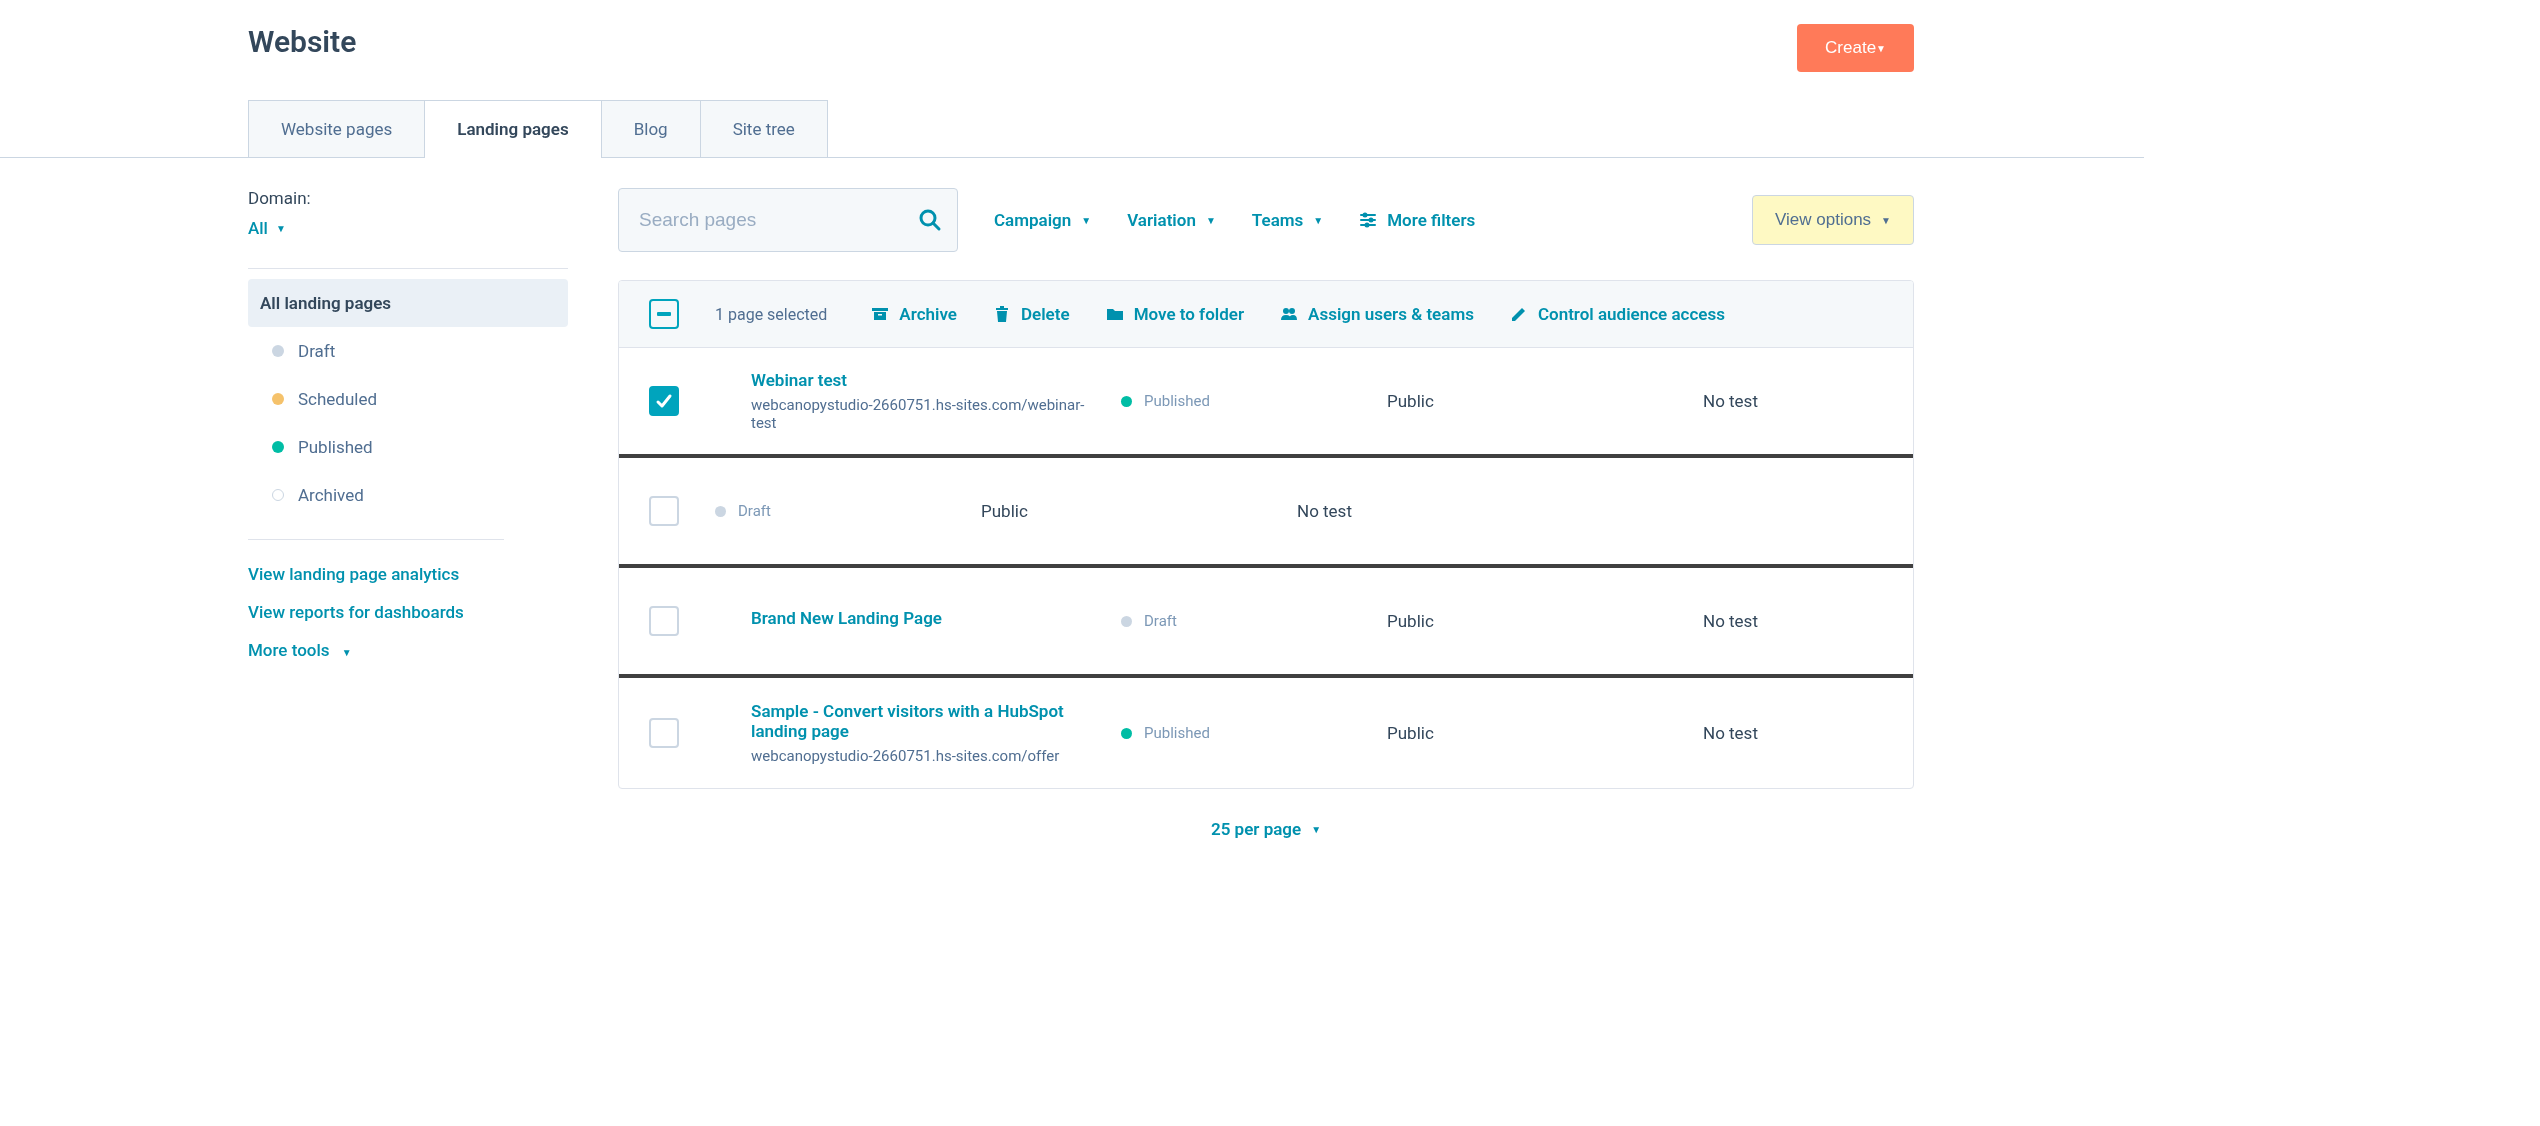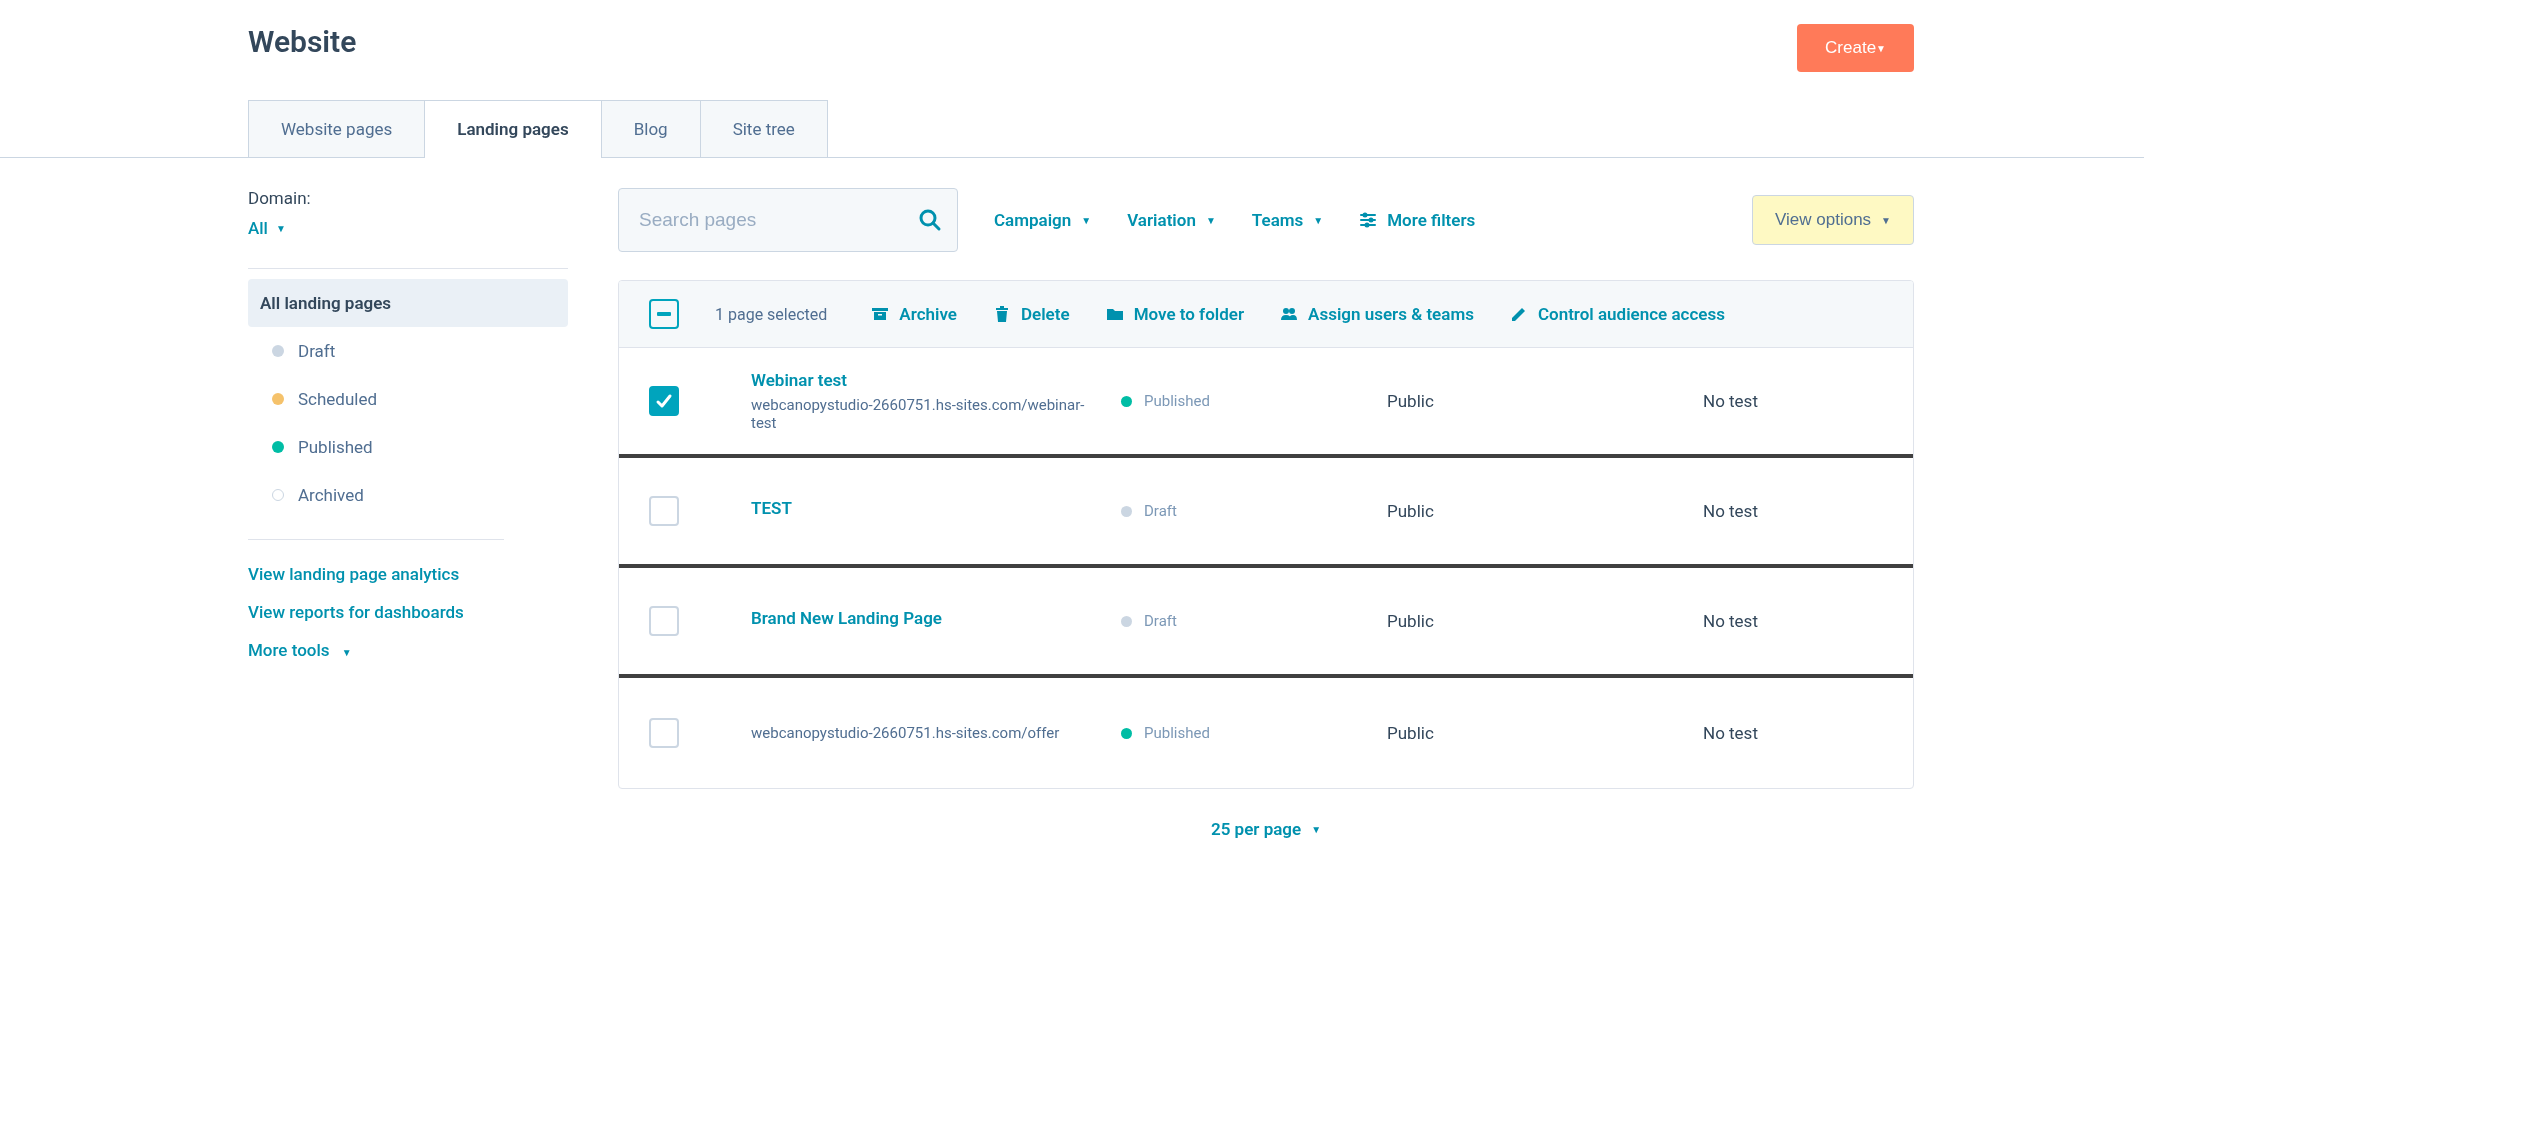--- a/index.html
+++ b/index.html
@@ -230,23 +230,20 @@
                 <span class="status-dot published"></span>
                 <span class="status-text">Published</span>
               </div>
               <div class="vis-cell">Public</div>
               <div class="test-cell">No test</div>
             </div>
             <div class="row">
               <div class="check-cell">
                 <div class="empty-box"></div>
               </div>
-              <div class="name-cell">
-                <div class="page-name">TEST</div>
-              </div>
               <div class="status-cell">
                 <span class="status-dot draft"></span>
                 <span class="status-text">Draft</span>
               </div>
               <div class="vis-cell">Public</div>
               <div class="test-cell">No test</div>
             </div>
             <div class="row">
               <div class="check-cell">
                 <div class="empty-box"></div>
@@ -259,20 +256,21 @@
                 <span class="status-text">Draft</span>
               </div>
               <div class="vis-cell">Public</div>
               <div class="test-cell">No test</div>
             </div>
             <div class="row">
               <div class="check-cell">
                 <div class="empty-box"></div>
               </div>
               <div class="name-cell">
+                <div class="page-name">Sample - Convert visitors with a HubSpot landing page</div>
                 <div class="page-url">webcanopystudio-2660751.hs-sites.com/offer</div>
               </div>
               <div class="status-cell">
                 <span class="status-dot published"></span>
                 <span class="status-text">Published</span>
               </div>
               <div class="vis-cell">Public</div>
               <div class="test-cell">No test</div>
             </div>
           </div>

